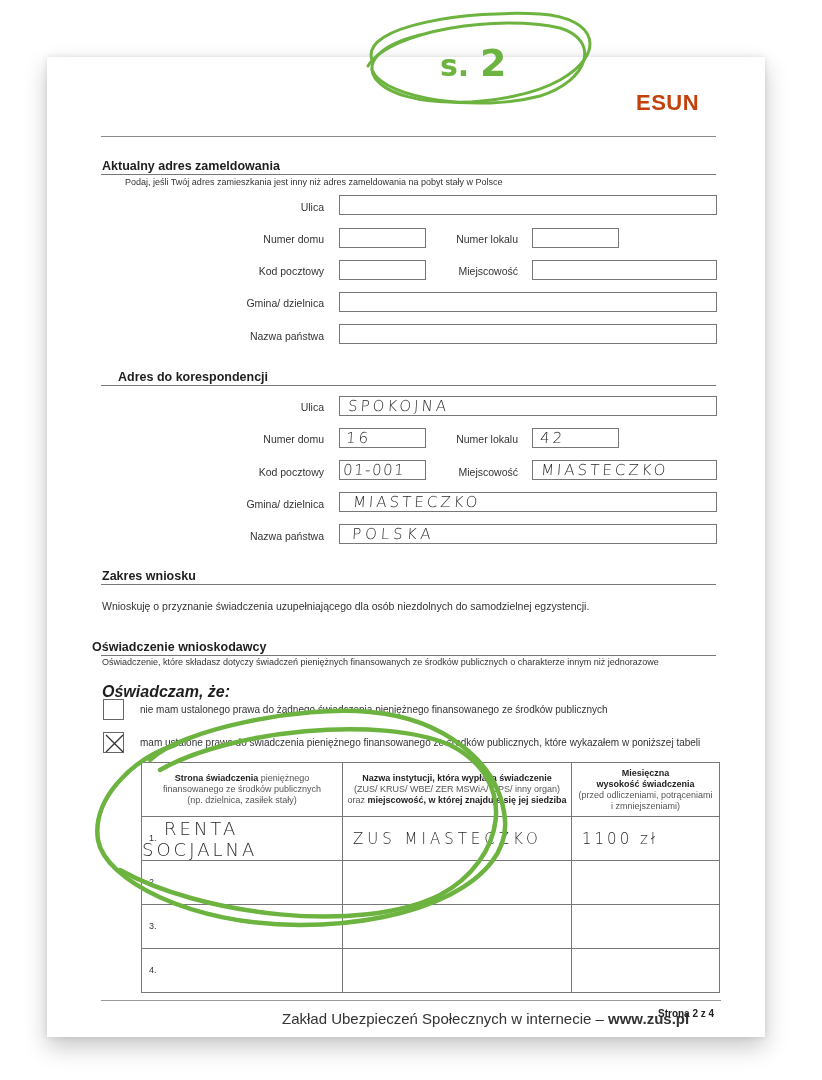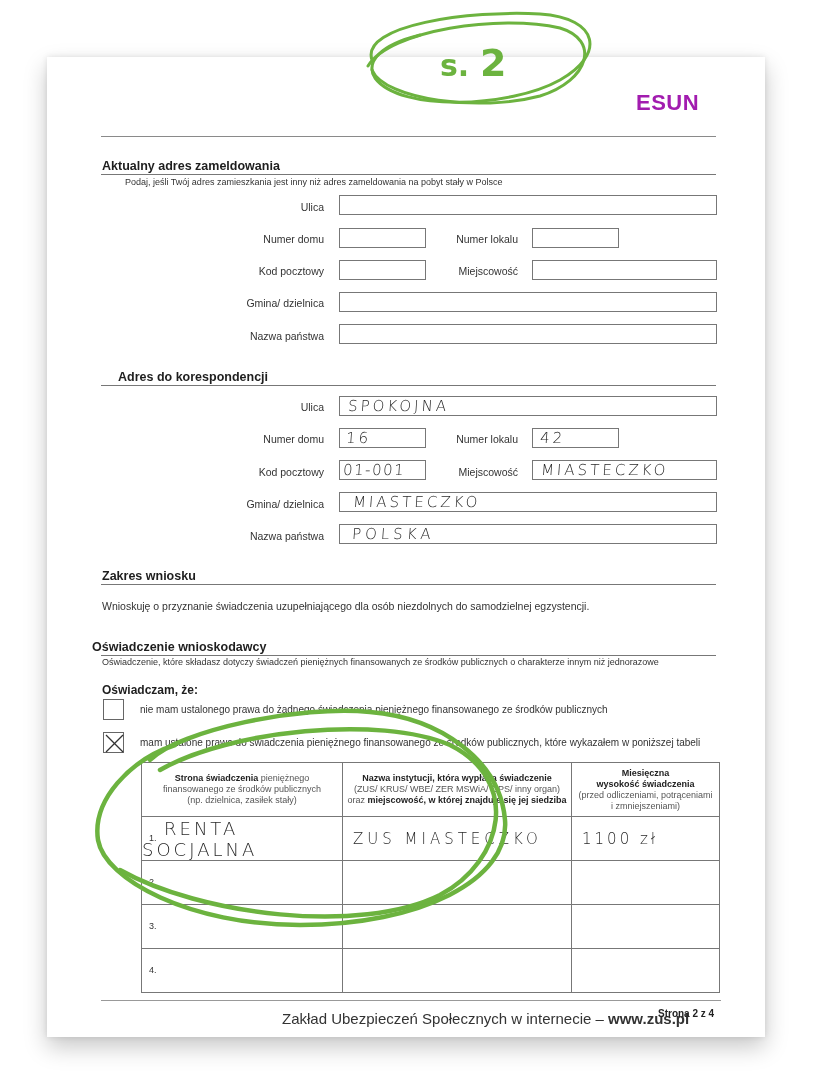--- a/index.html
+++ b/index.html
@@ -1,19 +1,19 @@
 <!DOCTYPE html>
 <html><head>
 <meta charset="utf-8">
 <style>
   html,body{margin:0;padding:0;}
   body{width:822px;height:1080px;background:#ffffff;position:relative;overflow:hidden;font-family:"Liberation Sans",sans-serif;color:#222;}
   .page{position:absolute;left:47px;top:57px;width:718px;height:980px;background:#fff;
         box-shadow:0 10px 22px rgba(0,0,0,0.22),0 0 6px rgba(0,0,0,0.10);}
-  .esun{position:absolute;left:636px;top:90px;font-size:22px;font-weight:bold;color:#a21caf;letter-spacing:0.5px;}
+  .esun{position:absolute;left:636px;top:90px;font-size:22px;font-weight:bold;color:#c2410c;letter-spacing:0.5px;}
   .rule{position:absolute;height:1px;background:#8a8a8a;}
   .sec-title{position:absolute;font-size:12.5px;font-weight:bold;color:#1e1e1e;}
   .sec-sub{position:absolute;font-size:9px;color:#333;}
   .lbl{position:absolute;font-size:10.5px;color:#333;text-align:right;}
   .box{position:absolute;border:1px solid #777;background:#fff;height:20px;box-sizing:border-box;}
   .hw{position:absolute;font-family:"DejaVu Sans",sans-serif;font-size:15px;color:#2a2a2a;letter-spacing:3px;font-weight:300;transform:skewX(-4deg);}
   .body-txt{position:absolute;font-size:10.5px;color:#333;}
   .chk{position:absolute;width:21px;height:21px;border:1px solid #666;box-sizing:border-box;background:#fff;}
   table.benefits{position:absolute;left:141px;top:762px;width:579px;border-collapse:collapse;}
   table.benefits td, table.benefits th{border:1px solid #777;padding:0;}
@@ -87,21 +87,21 @@
 <div class="box" style="left:339px;top:524px;width:378px;"></div>
 <div class="hw" style="left:352px;top:525px;letter-spacing:4px;">POLSKA</div>
 
 <div class="sec-title" style="left:102px;top:569px;">Zakres wniosku</div>
 <div class="rule" style="left:101px;top:584px;width:615px;background:#777;"></div>
 <div class="body-txt" style="left:102px;top:600px;text-align:right;">Wnioskuję o przyznanie świadczenia uzupełniającego dla osób niezdolnych do samodzielnej egzystencji.</div>
 
 <div class="sec-title" style="left:92px;top:640px;">Oświadczenie wnioskodawcy</div>
 <div class="rule" style="left:101px;top:655px;width:615px;background:#777;"></div>
 <div class="sec-sub" style="left:102px;top:657px;">Oświadczenie, które składasz dotyczy świadczeń pieniężnych finansowanych ze środków publicznych o charakterze innym niż jednorazowe</div>
-<div class="sec-title" style="left:102px;top:683px;font-size:12px;">Oświadczam, że:</div>
+<div class="sec-title" style="left:102px;top:683px;font-size:16px;font-style:italic;">Oświadczam, że:</div>
 
 <div class="chk" style="left:103px;top:699px;"></div>
 <div class="body-txt" style="left:140px;top:704px;font-size:10px;">nie mam ustalonego prawa do żadnego świadczenia pieniężnego finansowanego ze środków publicznych</div>
 
 <div class="chk" style="left:103px;top:732px;">
   <svg width="21" height="21">
       <line x1="2" y1="2" x2="19" y2="19" stroke="#333" stroke-width="1.3"></line>
       <line x1="19" y1="2" x2="2" y2="19" stroke="#333" stroke-width="1.3"></line>
     </svg>
 </div>

